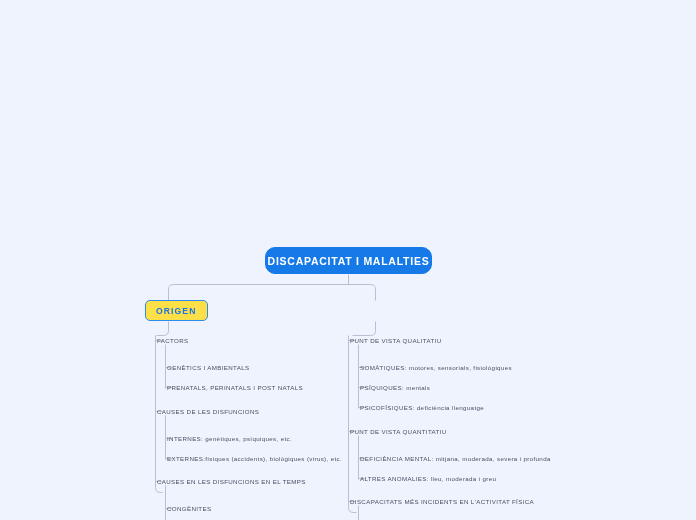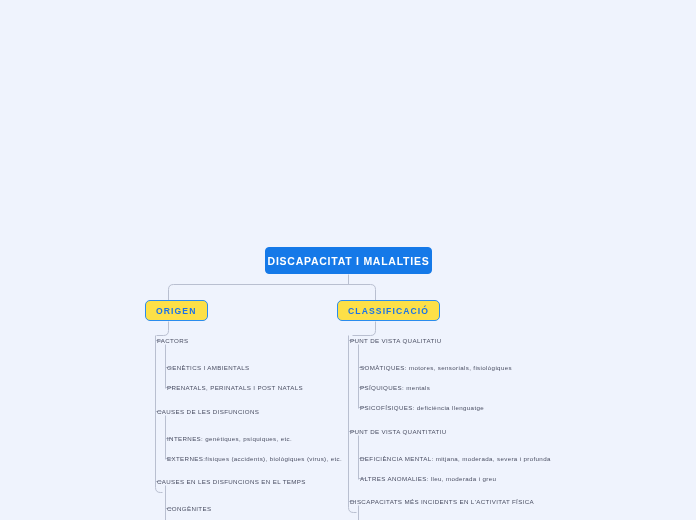--- a/index.html
+++ b/index.html
@@ -40,21 +40,21 @@
     letter-spacing: 0.6px;
   }
 
   .node-root {
     left: 265px;
     top: 247px;
     width: 167px;
     height: 27px;
     background: #1579e8;
     border: 1px solid #1579e8;
-    border-radius: 4px;
+    border-radius: 10px;
     color: #ffffff;
     font-size: 10.5px;
     font-weight: bold;
     display: flex;
     align-items: center;
     justify-content: center;
     letter-spacing: 0.75px;
   }
 
   .node-branch {
@@ -140,23 +140,20 @@
   </svg>
 
   <div class="node node-root">
     <span>DISCAPACITAT I MALALTIES</span>
   </div>
 
   <div class="node node-branch node-origen">
     <span>ORIGEN</span>
   </div>
 
-  <div class="node node-branch node-classif">
-    <span>CLASSIFICACIÓ</span>
-  </div>
 
   <div class="leaf" style="left:157px; top:336px;">
     <span>FACTORS</span>
   </div>
   <div class="leaf" style="left:167px; top:363px;">
     <span>GENÈTICS I AMBIENTALS</span>
   </div>
   <div class="leaf" style="left:167px; top:383px;">
     <span>PRENATALS, PERINATALS I POST NATALS</span>
   </div>

